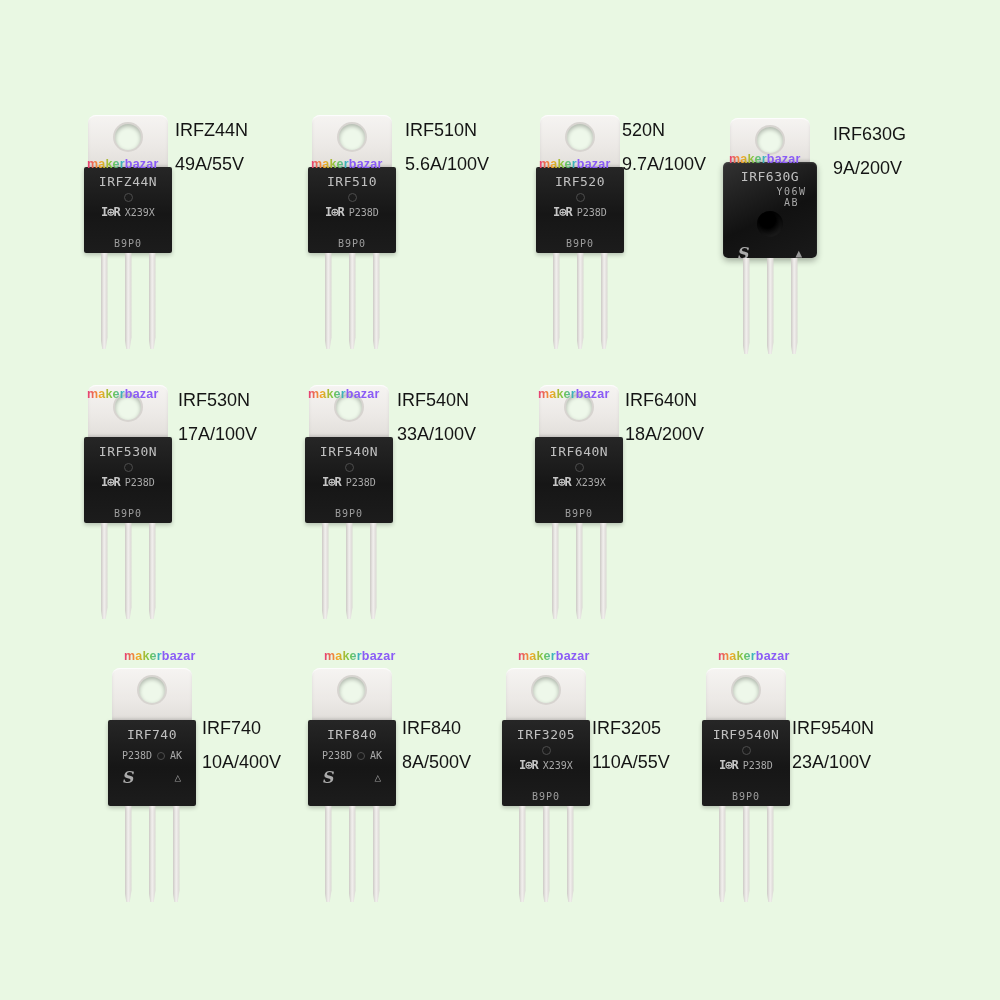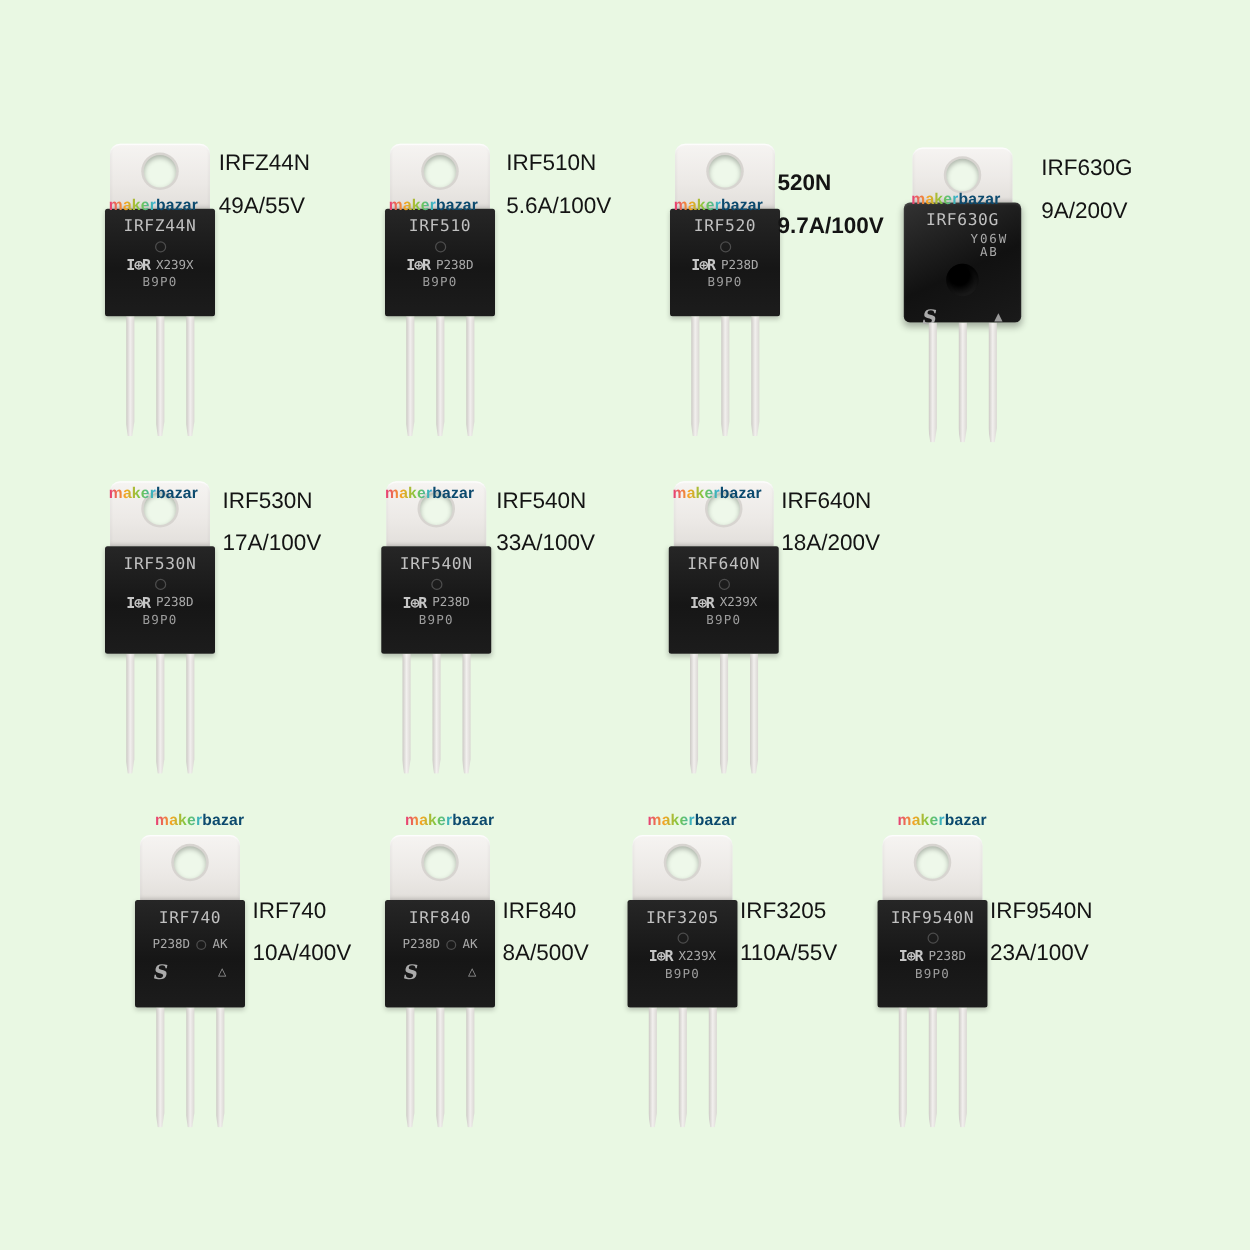--- a/index.html
+++ b/index.html
@@ -39,21 +39,21 @@
     width:94px;height:96px;margin-left:-3px;border-radius:5px;
     background:linear-gradient(155deg,#333 0%,#111 55%,#1a1a1a 100%);
     box-shadow:0 3px 6px rgba(0,0,0,.3), inset 0 1px 2px rgba(255,255,255,.12);
   }
   .m-name{font-size:13px;letter-spacing:.5px;color:#c0c0c0;}
   .m-sub{font-size:10px;letter-spacing:1.5px;color:#a8a8a8;margin-top:2px;margin-left:43px;}
   .dimple{width:7px;height:7px;border:1px solid #4d4d4d;border-radius:50%;margin:4px auto 2px;}
   .dimple-inline{display:inline-block;width:6px;height:6px;border:1px solid #4d4d4d;border-radius:50%;}
   .m-row{display:flex;justify-content:center;align-items:center;gap:5px;font-size:10px;color:#a9a9a9;margin-top:3px;}
   .m-logo{font-weight:bold;font-size:12px;color:#c6c6c6;letter-spacing:-1px;}
-  .m-batch{font-size:10px;color:#9d9d9d;margin-top:2px;letter-spacing:1px;}
+  .m-batch{font-size:10px;color:#9d9d9d;margin-top:19px;letter-spacing:1px;}
   .m-foot{display:flex;justify-content:space-between;align-items:center;padding:0 15px;margin-top:7px;}
   .s-logo{font-family:"DejaVu Serif",serif;font-style:italic;font-weight:bold;font-size:16px;color:#ababab;}
   .tri{font-size:11px;color:#9a9a9a;}
   .molded-hole{
     width:26px;height:26px;border-radius:50%;margin:3px auto 0;
     background:radial-gradient(circle at 40% 35%, #000 35%, #1e1e1e 75%, #101010 100%);
     box-shadow:inset 0 2px 4px #000;
   }
   .legs{display:flex;justify-content:center;gap:17px;height:96px;margin-top:0;}
   .legs i{
@@ -64,21 +64,21 @@
   
   .wm{
     position:absolute;top:42px;left:3px;z-index:4;
     font-size:12.5px;font-weight:bold;letter-spacing:.2px;white-space:nowrap;
   }
   .wm-high .wm{top:-6px;left:16px;}
   .wm-m{
     background:linear-gradient(90deg,#e5397b 0%,#f5a623 35%,#7ac943 65%,#29abe2 100%);
     -webkit-background-clip:text;background-clip:text;color:transparent;
   }
-  .wm-b{color:#0c4a6e;}
+  .wm-b{color:#8b5cf6;}
   
   .label{position:absolute;color:#141414;font-size:18px;}
   .l-title{margin-bottom:13px;}
 </style>
 </head>
 <body>
 
 <div class="unit" style="left:84px;top:115px;">
   <div class="tab">
       <div class="hole"></div>
@@ -142,21 +142,21 @@
         <span class="m-code">P238D</span>
       </div>
     <div class="m-batch">B9P0</div>
   </div>
   <div class="legs">
       <i></i>
       <i></i>
       <i></i>
     </div>
 </div>
-<div class="label" style="left:622px;top:136px;font-weight:bold;">
+<div class="label" style="left:622px;top:120px;">
   <div class="l-title">520N</div>
   <div class="l-spec">9.7A/100V</div>
 </div>
 
 <div class="unit" style="left:726px;top:118px;">
   <div class="tab short">
       <div class="hole"></div>
     </div>
   <div class="wm" style="top:34px;"><span class="wm-m">maker</span><span class="wm-b">bazar</span></div>
   <div class="body glossy">

